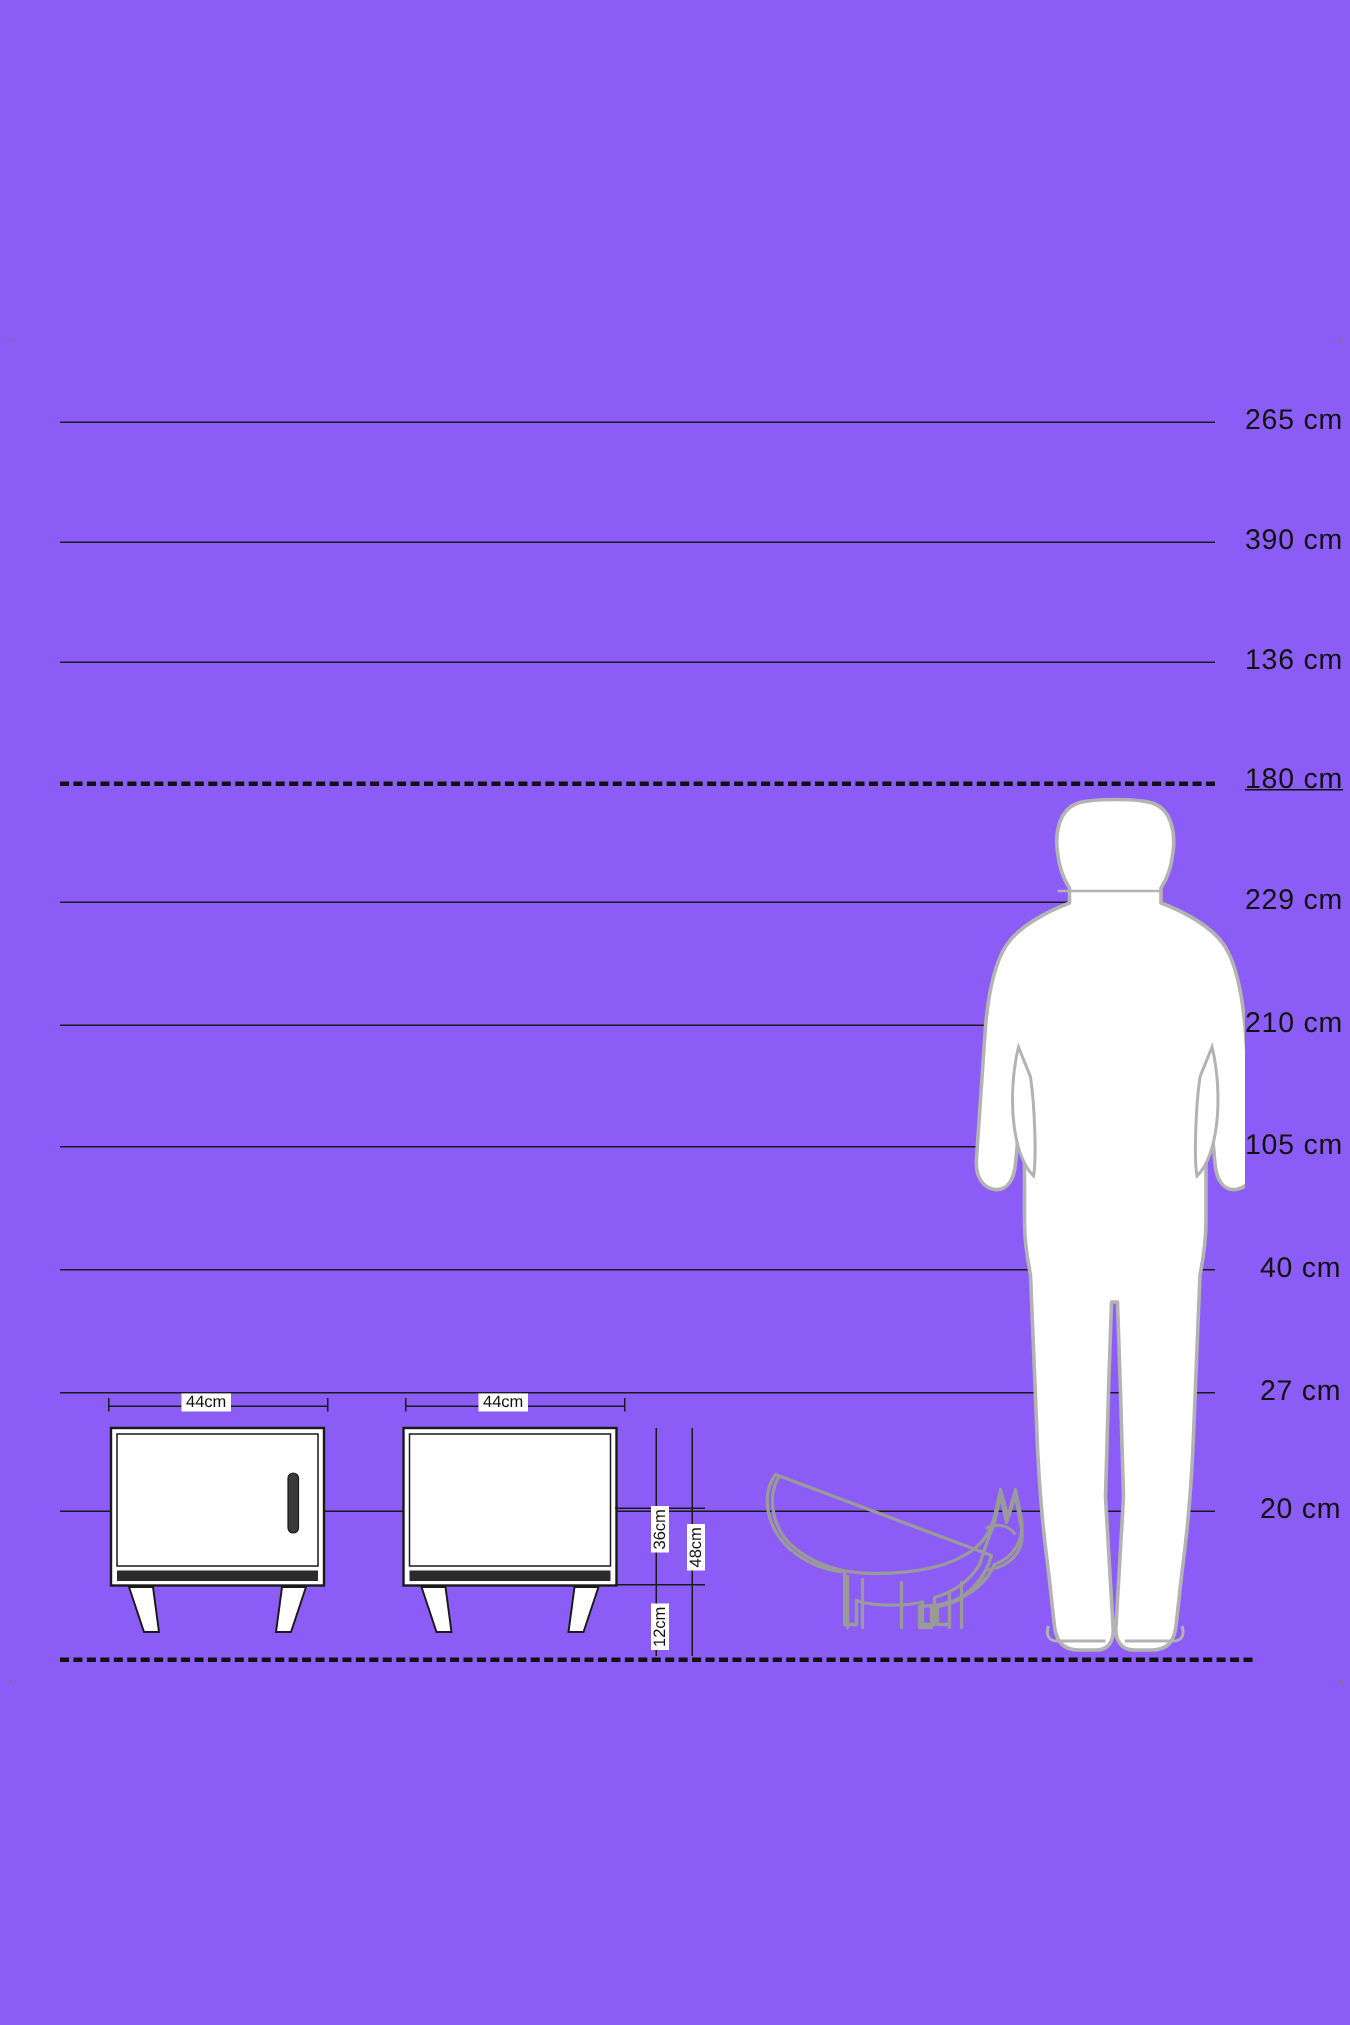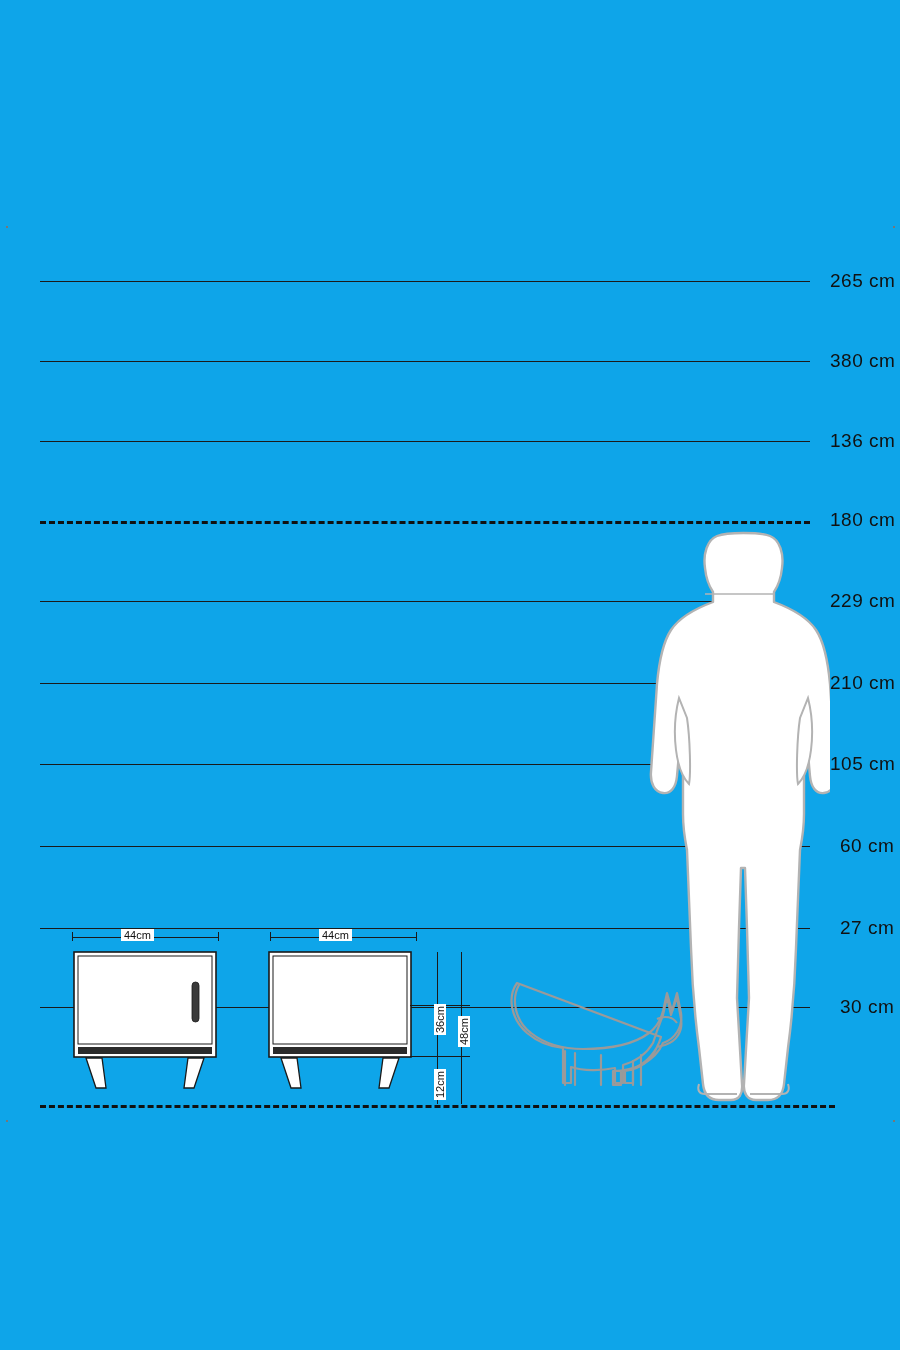--- a/index.html
+++ b/index.html
@@ -4,21 +4,21 @@
 <style>
   html, body {
     margin: 0;
     padding: 0;
     background: #ffffff;
   }
   #page {
     position: relative;
     width: 900px;
     height: 1350px;
-    background: #0ea5e9;
+    background: #8b5cf6;
     font-family: "Liberation Sans", sans-serif;
     overflow: hidden;
   }
   .scale-line {
     position: absolute;
     height: 0;
     border-top: 1px solid #1a1a1a;
   }
   .scale-line.dashed {
     border-top: 3px dashed #111111;
@@ -72,45 +72,45 @@
 
   <div class="corner-dot" style="left:6px; top:226px;"></div>
   <div class="corner-dot" style="left:893px; top:226px;"></div>
   <div class="corner-dot" style="left:6px; top:1120px;"></div>
   <div class="corner-dot" style="left:893px; top:1120px;"></div>
 
   <div class="scale-line" style="left:40px; top:281px; width:770px;"></div>
   <div class="scale-label" style="left:830px; top:270px;">265 cm</div>
 
   <div class="scale-line" style="left:40px; top:361px; width:770px;"></div>
-  <div class="scale-label" style="left:830px; top:350px;">380 cm</div>
+  <div class="scale-label" style="left:830px; top:350px;">390 cm</div>
 
   <div class="scale-line" style="left:40px; top:441px; width:770px;"></div>
   <div class="scale-label" style="left:830px; top:430px;">136 cm</div>
 
   <div class="scale-line dashed" style="left:40px; top:521px; width:770px;"></div>
-  <div class="scale-label" style="left:830px; top:509px;">180 cm</div>
+  <div class="scale-label" style="left:830px; top:509px;text-decoration:underline;">180 cm</div>
 
   <div class="scale-line" style="left:40px; top:601px; width:735px;"></div>
   <div class="scale-label" style="left:830px; top:590px;">229 cm</div>
 
   <div class="scale-line" style="left:40px; top:683px; width:775px;"></div>
   <div class="scale-label" style="left:830px; top:672px;">210 cm</div>
 
   <div class="scale-line" style="left:40px; top:764px; width:782px;"></div>
   <div class="scale-label" style="left:830px; top:753px;">105 cm</div>
 
   <div class="scale-line" style="left:40px; top:846px; width:770px;"></div>
-  <div class="scale-label" style="left:840px; top:835px;">60 cm</div>
+  <div class="scale-label" style="left:840px; top:835px;">40 cm</div>
 
   <div class="scale-line" style="left:40px; top:928px; width:770px;"></div>
   <div class="scale-label" style="left:840px; top:917px;">27 cm</div>
 
   <div class="scale-line" style="left:40px; top:1007px; width:770px;"></div>
-  <div class="scale-label" style="left:840px; top:996px;">30 cm</div>
+  <div class="scale-label" style="left:840px; top:996px;">20 cm</div>
 
   <div class="scale-line dashed" style="left:40px; top:1105px; width:795px;"></div>
 
   <svg class="fig" style="left:70px; top:948px;" width="150" height="145" viewBox="0 0 150 145">
     <rect x="4" y="4" width="142" height="105" fill="#ffffff" stroke="#1a1a1a" stroke-width="1.6"></rect>
     <rect x="8" y="8" width="134" height="88" fill="#ffffff" stroke="#1a1a1a" stroke-width="1"></rect>
     <rect x="8" y="99" width="134" height="7" fill="#2b2b2b"></rect>
     <rect x="122" y="34" width="7" height="40" rx="3.5" fill="#3a3a3a" stroke="#1a1a1a" stroke-width="0.8"></rect>
     <path d="M16 110 L26 140 L36 140 L32 110 Z" fill="#ffffff" stroke="#1a1a1a" stroke-width="1.3"></path>
     <path d="M134 110 L124 140 L114 140 L118 110 Z" fill="#ffffff" stroke="#1a1a1a" stroke-width="1.3"></path>

